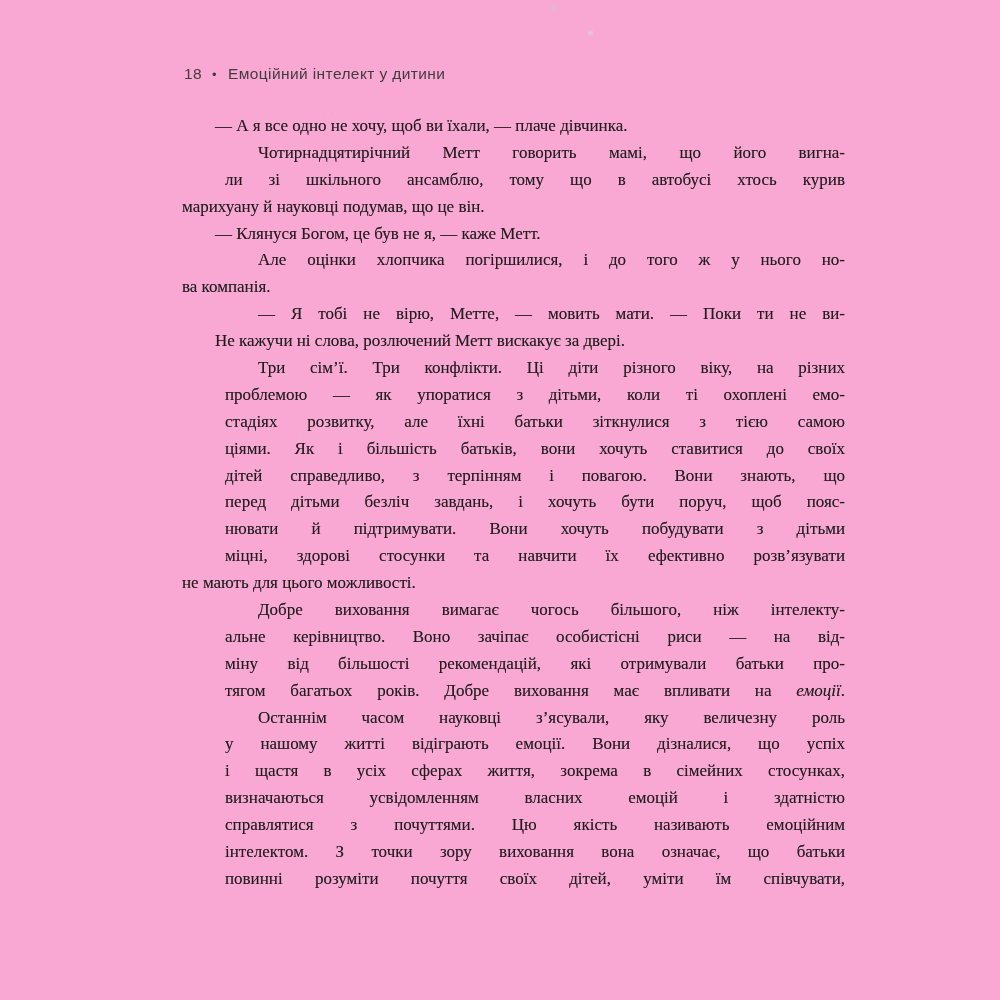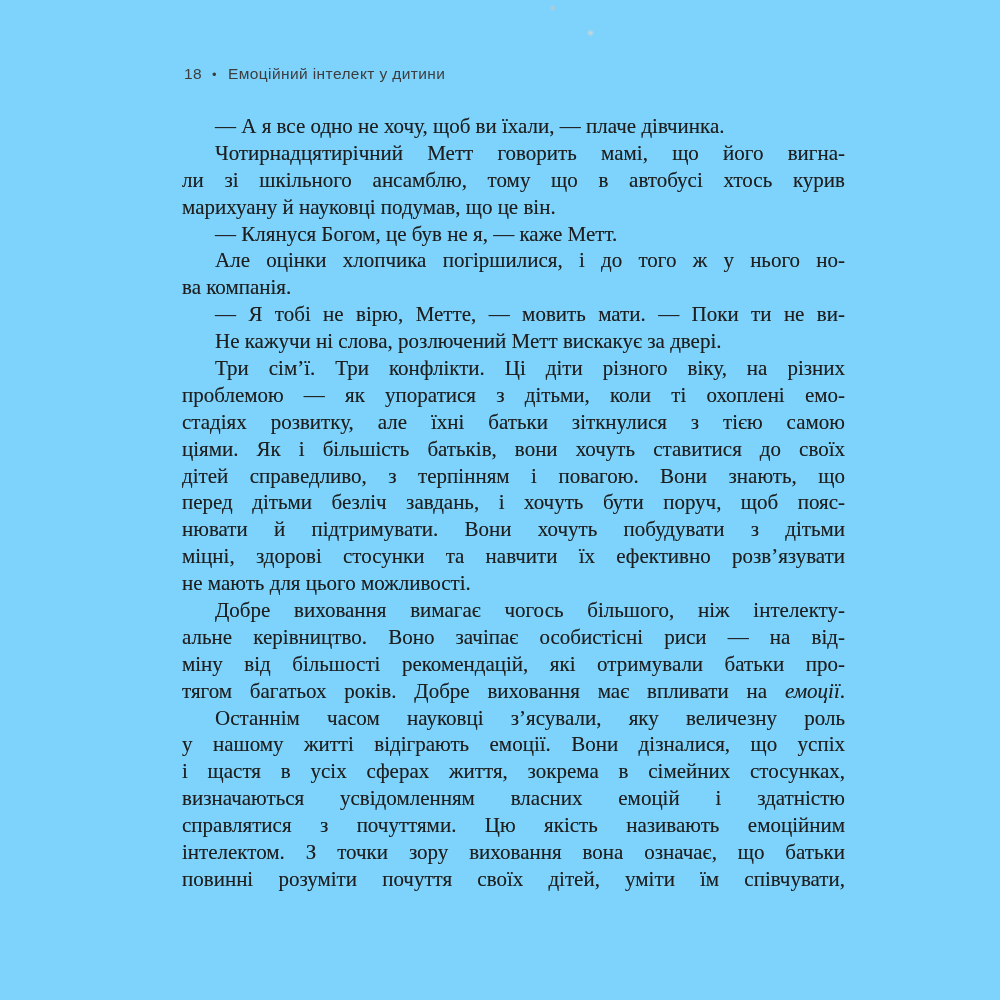--- a/index.html
+++ b/index.html
@@ -5,21 +5,21 @@
   html,body{margin:0;padding:0;}
   body{
     width:1000px;height:1000px;
     background:#ffffff;
     position:relative;
     overflow:hidden;
     font-family:"Liberation Serif","DejaVu Serif",serif;
   }
   .page{
     position:absolute;inset:0;
-    background:#7dd3fc;
+    background:#f9a8d4;
   }
   
   .running-head{
     position:absolute;
     left:184px;top:65px;
     display:flex;align-items:center;
     font-family:"Liberation Sans","DejaVu Sans",sans-serif;
     font-size:15.5px;
     letter-spacing:0.4px;
     color:#3d3d3d;
@@ -28,34 +28,35 @@
   .running-head .bullet{
     font-size:13px;
     margin-right:11px;
     color:#3d3d3d;
   }
   
   .body-text{
     position:absolute;
     left:182px;top:113px;
     width:663px;
-    font-size:21px;
+    font-size:17px;
     line-height:26.9px;
     color:#1e1e1e;
     text-shadow:0 0 0.5px rgba(30,30,30,0.45);
   }
   .line{
     height:26.9px;
     overflow:hidden;
     white-space:nowrap;
   }
   .line.just{
     white-space:normal;
     text-align:justify;
     text-align-last:justify;
+    margin-left:43px;
   }
   .line.indent{padding-left:33px;}
   .line i{font-style:italic;}
   
   .speck{
     position:absolute;
     border-radius:50%;
     background:#c9c9c9;
     filter:blur(1px);
   }

